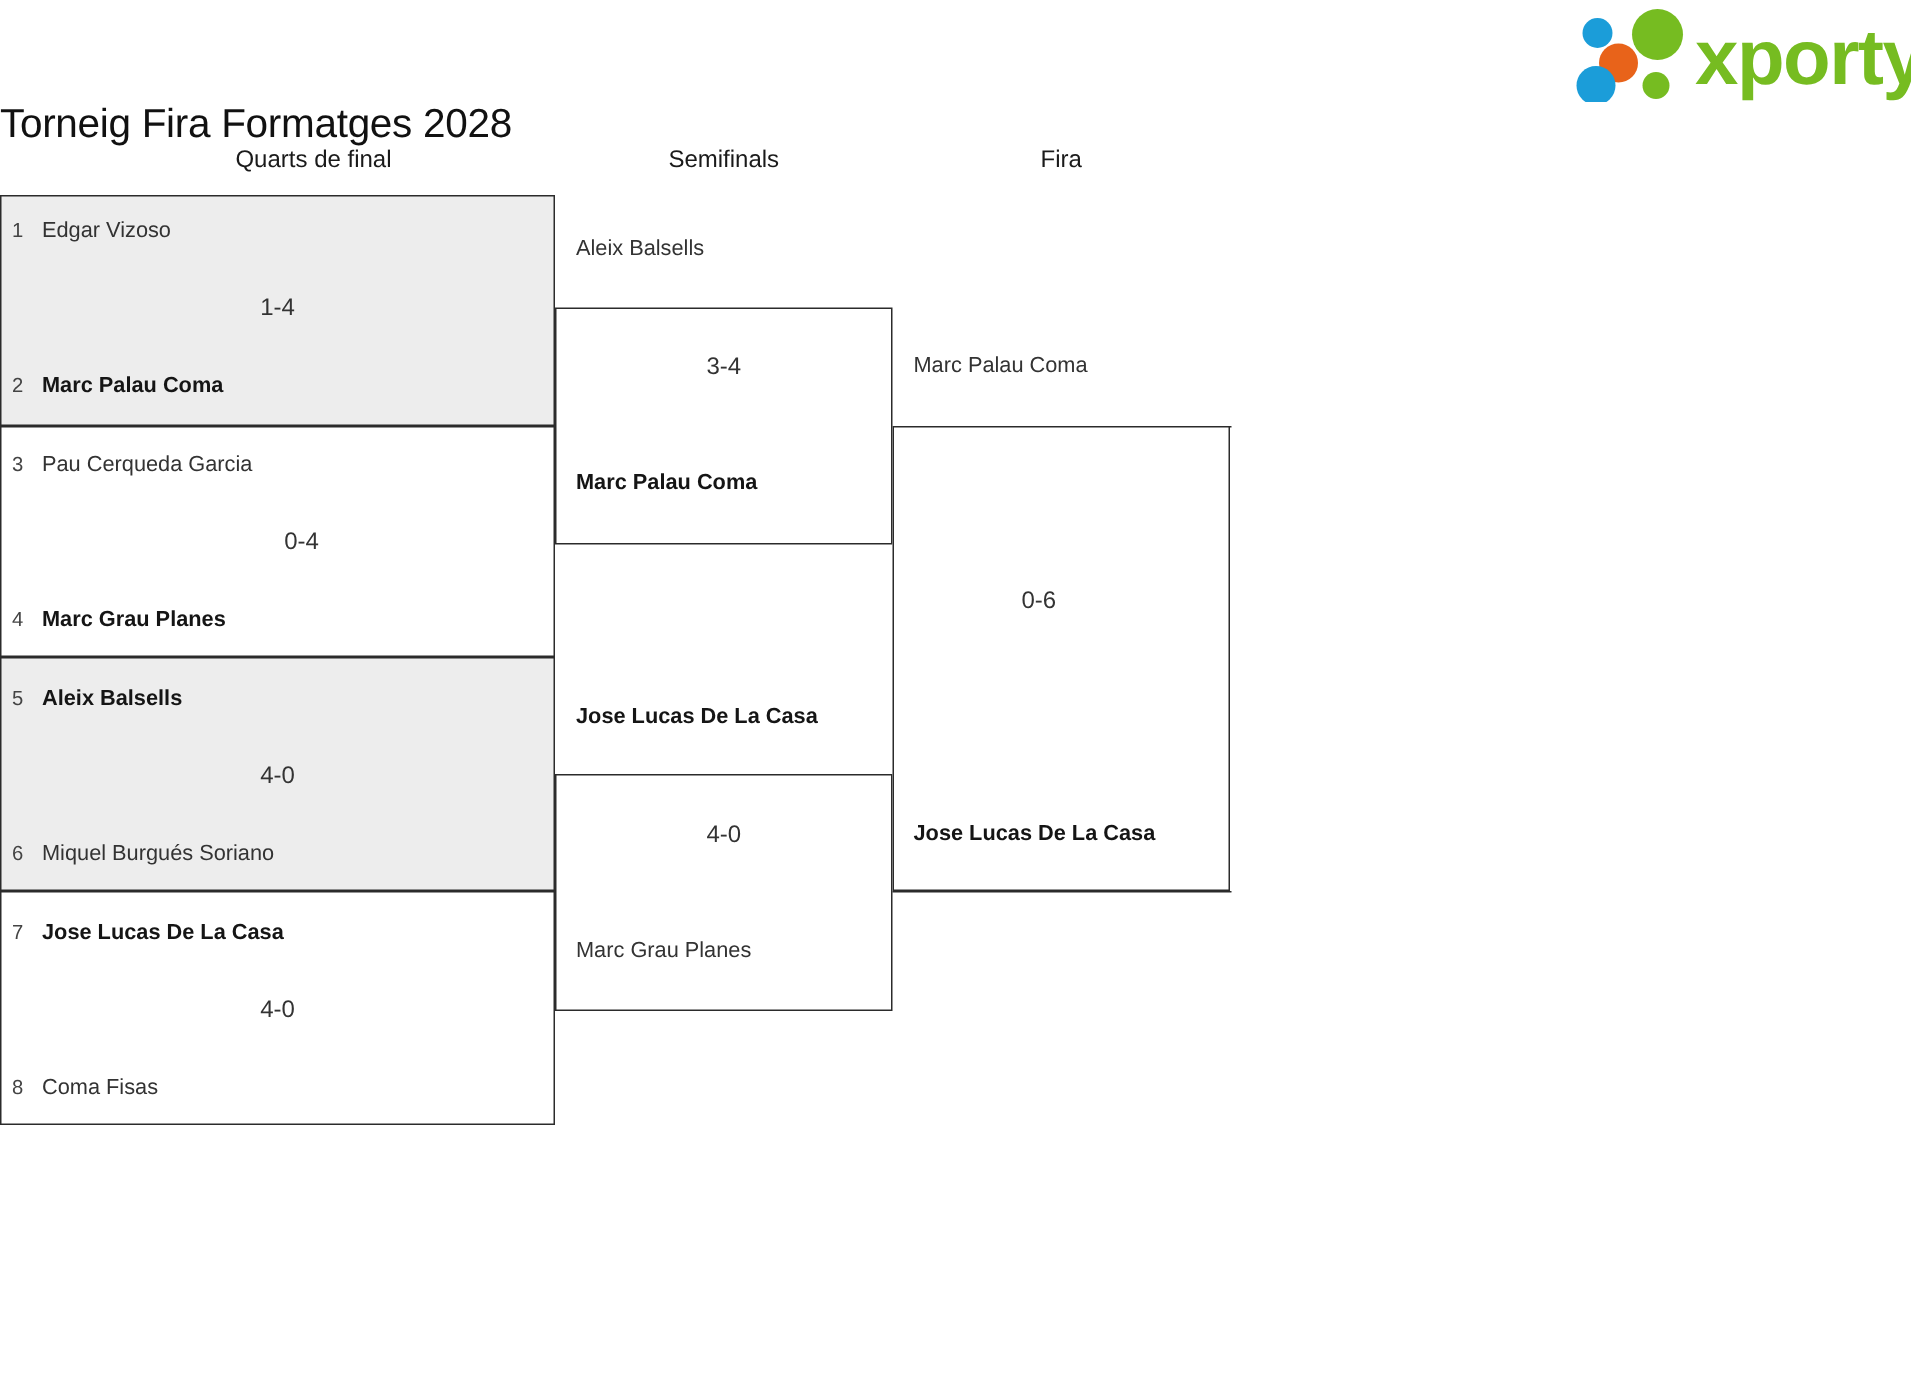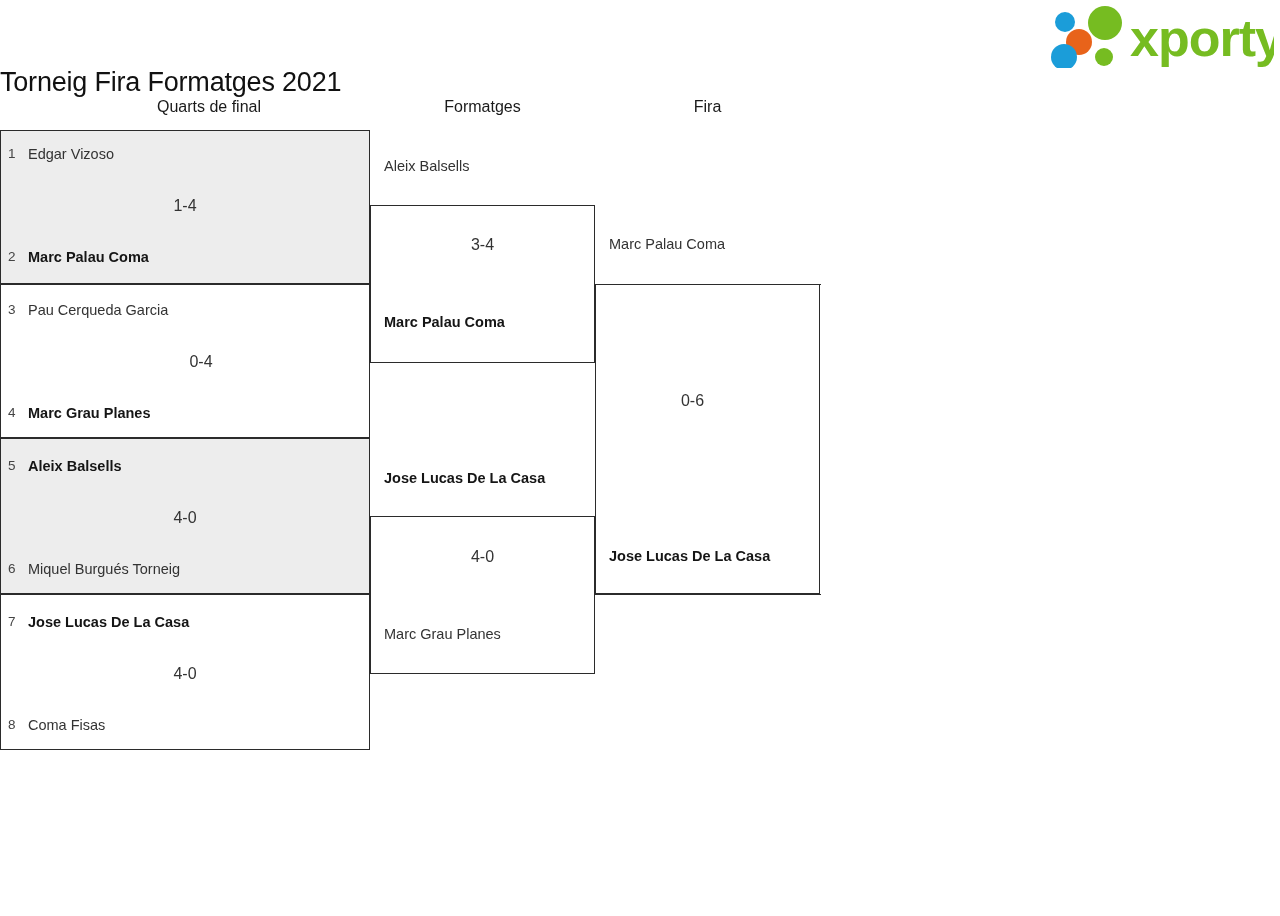--- a/index.html
+++ b/index.html
@@ -111,37 +111,37 @@
   .connector {
     position: absolute;
     background: #2b2b2b;
     height: 1px;
   }
 </style>
 </head>
 <body>
 
 <div id="header-title">
-  <span class="title-line">Torneig Fira Formatges 2021</span>
+  <span class="title-line">Torneig Fira Formatges 2028</span>
   <span class="title-line">Fase final. Torneig individual</span>
 </div>
 
 <div id="brand-logo">
   <svg width="226" height="62" viewBox="0 0 226 62" xmlns="http://www.w3.org/2000/svg" aria-hidden="true">
     <circle cx="17" cy="16" r="10" fill="#1b9dd9"></circle>
     <circle cx="57" cy="17" r="17" fill="#76bc21"></circle>
     <circle cx="31" cy="36" r="13" fill="#e8631a"></circle>
     <circle cx="16" cy="51" r="13" fill="#1b9dd9"></circle>
     <circle cx="56" cy="51" r="9" fill="#76bc21"></circle>
     <text x="82" y="50" font-family="'Liberation Sans', sans-serif" font-size="52" font-weight="700" fill="#76bc21" letter-spacing="-1">xporty</text>
   </svg>
 </div>
 
 <div class="round-header" id="round-header-0">Quarts de final</div>
-<div class="round-header" id="round-header-1">Formatges</div>
+<div class="round-header" id="round-header-1">Semifinals</div>
 <div class="round-header" id="round-header-2">Fira</div>
 
 <div id="bracket">
     <div class="match-box shaded" style="left: 0px; top: 130px; width: 370px; height: 154px;"></div>
     <div class="player" style="left: 0px; width: 370px; top: 145px; height: 18px;">
       <span class="seed">1</span>
       <span class="pname">Edgar Vizoso</span>
     </div>
     <div class="player winner" style="left: 0px; width: 370px; top: 248px; height: 18px;">
       <span class="seed">2</span>
@@ -158,21 +158,21 @@
       <span class="pname">Marc Grau Planes</span>
     </div>
     <div class="score" style="left: 0px; width: 402px; top: 353px;">0-4</div>
     <div class="match-box shaded" style="left: 0px; top: 438px; width: 370px; height: 156px;"></div>
     <div class="player winner" style="left: 0px; width: 370px; top: 457px; height: 18px;">
       <span class="seed">5</span>
       <span class="pname">Aleix Balsells</span>
     </div>
     <div class="player" style="left: 0px; width: 370px; top: 560px; height: 18px;">
       <span class="seed">6</span>
-      <span class="pname">Miquel Burgués Torneig</span>
+      <span class="pname">Miquel Burgués Soriano</span>
     </div>
     <div class="score" style="left: 0px; width: 370px; top: 509px;">4-0</div>
     <div class="match-box" style="left: 0px; top: 594px; width: 370px; height: 156px;"></div>
     <div class="player winner" style="left: 0px; width: 370px; top: 613px; height: 18px;">
       <span class="seed">7</span>
       <span class="pname">Jose Lucas De La Casa</span>
     </div>
     <div class="player" style="left: 0px; width: 370px; top: 716px; height: 18px;">
       <span class="seed">8</span>
       <span class="pname">Coma Fisas</span>

